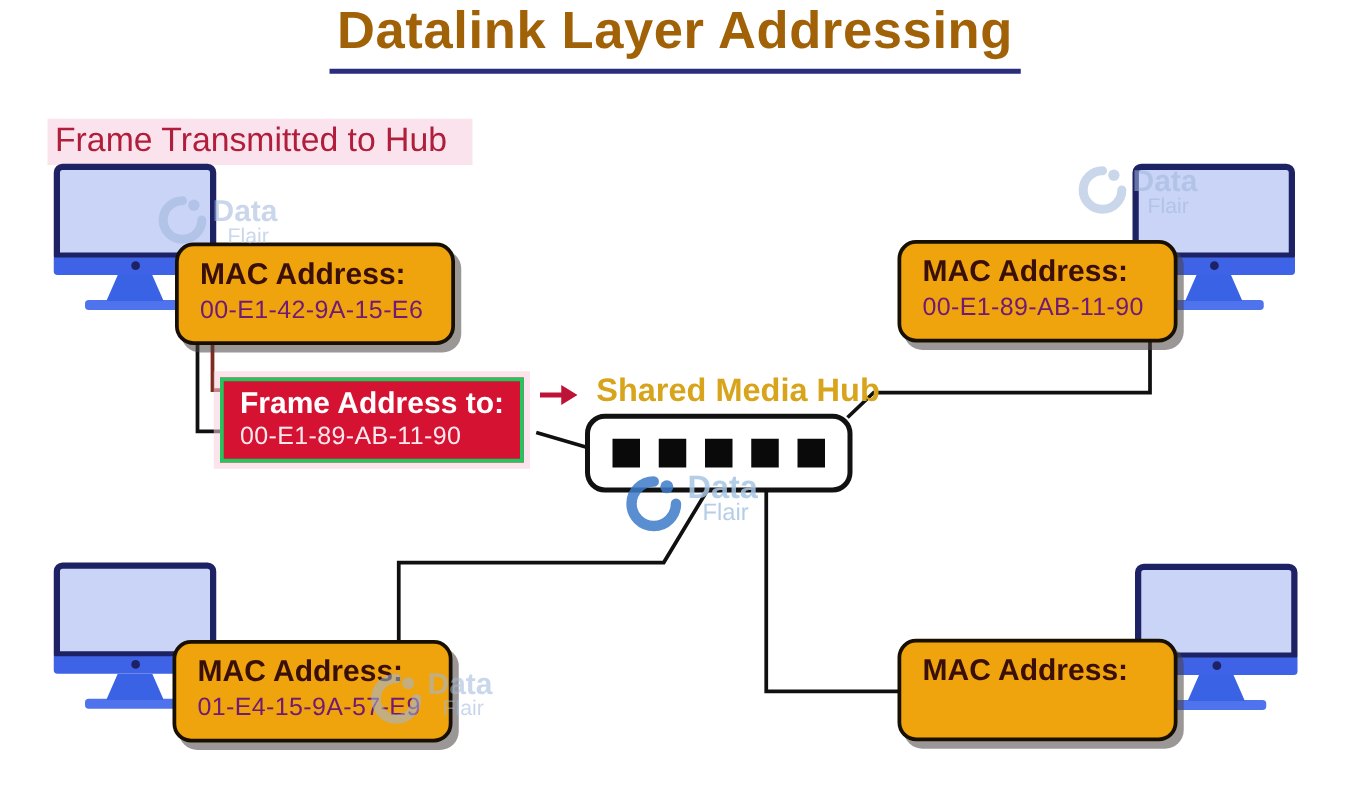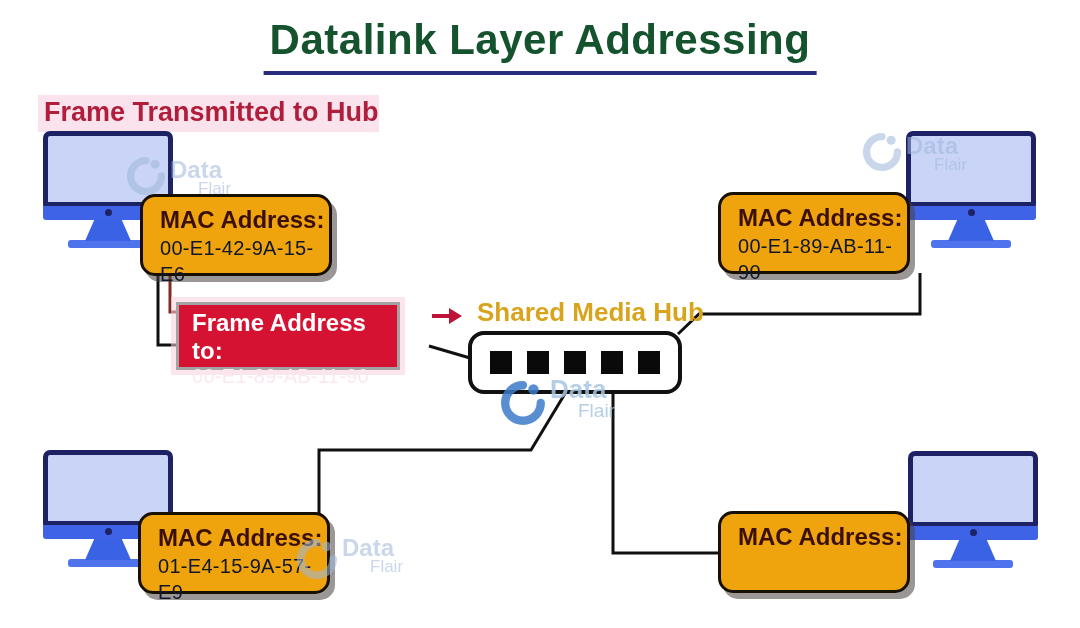--- a/index.html
+++ b/index.html
@@ -3,30 +3,30 @@
 <meta charset="utf-8">
 <style>
   html,body { margin:0; padding:0; background:#ffffff; }
   #canvas {
     position:relative; width:1080px; height:628px; background:#ffffff;
     overflow:hidden; font-family:"Liberation Sans", sans-serif;
   }
 
   
   .title {
-    position:absolute; top:16px; left:50%; transform:translateX(-50%);
-    font-size:42px; font-weight:bold; color:#14532d; white-space:nowrap;
+    position:absolute; top:0; left:50%; transform:translateX(-50%);
+    font-size:42px; font-weight:bold; color:#a16207; white-space:nowrap;
     border-bottom:4px solid #2A2C7D; padding:0 6px 7px 6px; letter-spacing:0.5px;
   }
 
   
   .transmit-label {
     position:absolute; left:38px; top:95px;
-    font-size:27px; font-weight:bold; color:#B01E3C;
-    background:#FAE3EC; padding:2px 0 4px 6px; white-space:nowrap;
+    font-size:27px; font-weight:normal; color:#B01E3C;
+    background:#FAE3EC; padding:2px 20px 4px 6px; white-space:nowrap;
   }
 
   
   svg.lines { position:absolute; left:0; top:0; z-index:1; }
 
   
   .computer { position:absolute; width:130px; z-index:2; }
   .monitor {
     height:76px; border:5px solid #1D2264; border-radius:7px 7px 2px 2px;
     background:#C9D4F7; box-sizing:border-box;
@@ -35,32 +35,32 @@
           border-radius:0 0 3px 3px; }
   .camera { position:absolute; left:50%; top:3px; width:7px; height:7px;
             margin-left:-3px; border-radius:50%; background:#1D2264; }
   .stand { width:46px; height:21px; margin:0 auto; background:#3A62E4;
            clip-path:polygon(20% 0, 80% 0, 100% 100%, 0 100%); }
   .base  { width:80px; height:8px; margin:-1px auto 0; background:#4E73EC;
            border-radius:3px; }
 
   
   .mac-box {
-    position:absolute; width:192px; height:82px; z-index:3; box-sizing:border-box;
+    position:absolute; width:224px; height:82px; z-index:3; box-sizing:border-box;
     background:#EFA30D; border:3px solid #171000; border-radius:15px;
     box-shadow:5px 6px 0 rgba(75,65,65,0.55);
     padding:9px 0 0 17px;
   }
   .mac-label { font-size:24px; font-weight:bold; color:#3A0F08; line-height:1.2; }
-  .mac-value { font-size:20px; color:#0f172a; line-height:1.3; letter-spacing:0.3px; }
+  .mac-value { font-size:20px; color:#701a75; line-height:1.3; letter-spacing:0.3px; }
 
   
   .frame-box {
-    position:absolute; left:176px; top:302px; width:224px; height:68px; z-index:3;
-    box-sizing:border-box; background:#D61232; border:3px solid #a3a3a3;
+    position:absolute; left:176px; top:302px; width:243px; height:68px; z-index:3;
+    box-sizing:border-box; background:#D61232; border:3px solid #22c55e;
     box-shadow:0 0 0 5px rgba(247,205,220,0.55);
     padding:4px 0 0 13px;
   }
   .frame-heading { font-size:24px; font-weight:bold; color:#ffffff; line-height:1.15; }
   .frame-value   { font-size:20px; color:#FBE8EE; line-height:1.25; letter-spacing:0.3px; }
 
   
   .hub-label {
     position:absolute; left:477px; top:297px; z-index:4;
     font-size:26px; font-weight:bold; color:#D8A41C; white-space:nowrap;
@@ -72,21 +72,21 @@
     gap:15px;
   }
   .port { width:22px; height:23px; background:#0a0a0a; }
 
   
   .watermark { position:absolute; z-index:5; display:flex; align-items:flex-start;
                pointer-events:none; }
   .wm-logo { flex:0 0 auto; }
   .wm-lines { margin-left:4px; }
   .wm-l1 { font-weight:bold; }
-  .wm-l2 { margin-top:-5px; padding-left:28px; }
+  .wm-l2 { margin-top:-5px; padding-left:12px; }
   .wm-faint  { color:#9FB8DC; opacity:0.55; }
   .wm-faint .wm-l1 { font-size:24px; } .wm-faint .wm-l2 { font-size:17px; }
   .wm-strong { color:#A9C6E4; opacity:0.85; }
   .wm-strong .wm-logo { color:#3D7CC9; }
   .wm-strong .wm-l1 { font-size:26px; } .wm-strong .wm-l2 { font-size:19px; }
 </style>
 </head>
 <body>
 
 <div id="canvas">

